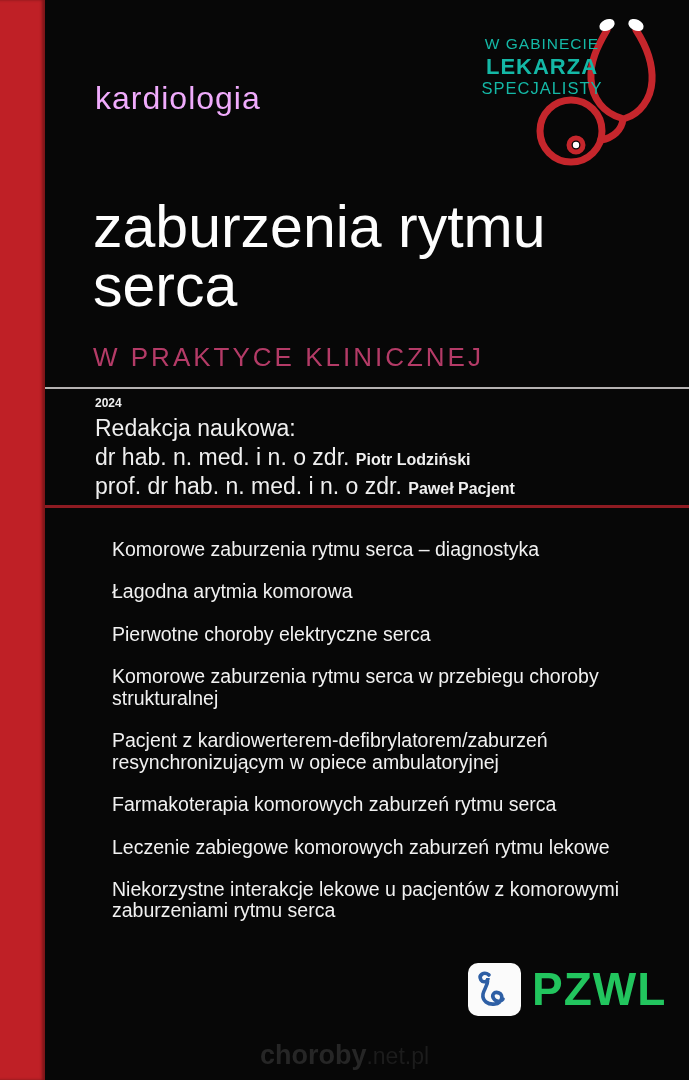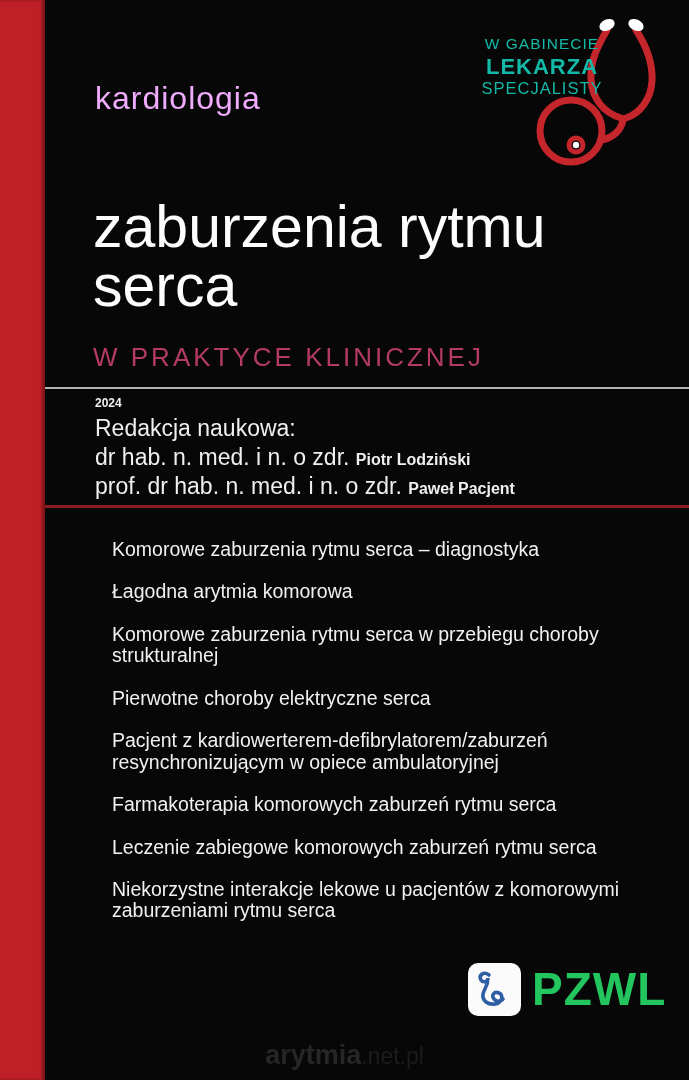--- a/index.html
+++ b/index.html
@@ -94,34 +94,34 @@
     <div class="editors-heading">Redakcja naukowa:</div>
     <div class="editor-line"><span>dr hab. n. med. i n. o zdr.</span> <span class="editor-name">Piotr Lodziński</span></div>
     <div class="editor-line"><span>prof. dr hab. n. med. i n. o zdr.</span> <span class="editor-name">Paweł Pacjent</span></div>
   </div>
 
   <div class="divider2"></div>
 
   <ul class="chapters">
     <li>Komorowe zaburzenia rytmu serca – diagnostyka</li>
     <li>Łagodna arytmia komorowa</li>
+    <li>Pierwotne choroby elektryczne serca</li>
     <li>Komorowe zaburzenia rytmu serca w przebiegu choroby strukturalnej</li>
-    <li>Pierwotne choroby elektryczne serca</li>
     <li>Pacjent z kardiowerterem-defibrylatorem/zaburzeń resynchronizującym w opiece ambulatoryjnej</li>
     <li>Farmakoterapia komorowych zaburzeń rytmu serca</li>
-    <li>Leczenie zabiegowe komorowych zaburzeń rytmu serca</li>
+    <li>Leczenie zabiegowe komorowych zaburzeń rytmu lekowe</li>
     <li>Niekorzystne interakcje lekowe u pacjentów z komorowymi zaburzeniami rytmu serca</li>
   </ul>
 
   <div class="publisher">
     <div class="snake-box">
       <svg width="40" height="40" viewBox="0 0 40 40" aria-hidden="true">
         <path d="M14,6 C9,2 3,6 6,11 C8,14 13,13 13,9 C13,17 9,20 8,25 C7,32 13,36 20,35 C27,34 29,26 24,24 C19,22 16,26 19,30 C21,33 26,33 28,30" fill="none" stroke="#2e5fa5" stroke-width="3.6" stroke-linecap="round"></path>
       </svg>
     </div>
     <div class="pzwl-text">PZWL</div>
   </div>
 
   <div class="watermark">
-    <span class="wm-main">arytmia</span><span class="wm-suffix">.net.pl</span>
+    <span class="wm-main">choroby</span><span class="wm-suffix">.net.pl</span>
   </div>
 
 </div>
 
 </body></html>

